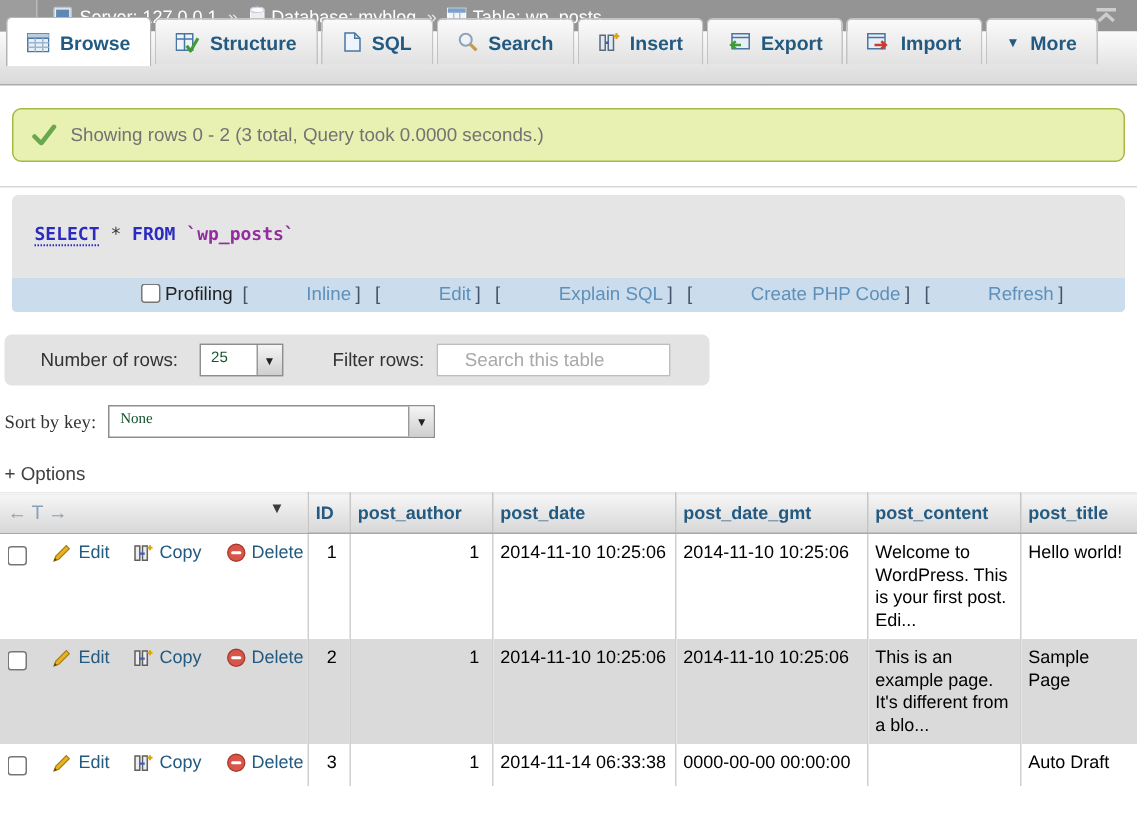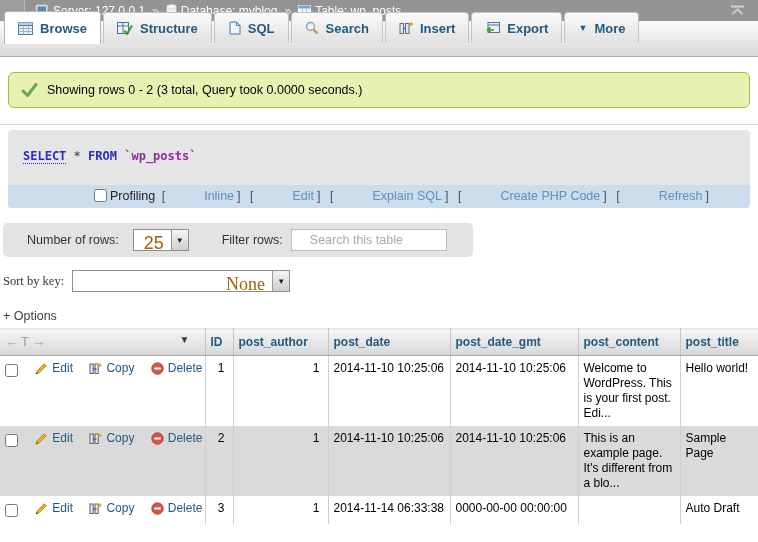--- a/index.html
+++ b/index.html
@@ -21,41 +21,41 @@
     display:flex; align-items:flex-end; padding:3px 0 13px 4px; }
   .tab { display:flex; align-items:center; gap:7px; height:31px; padding:0 13px;
     border:1px solid #c3c3c3; border-bottom:none; border-radius:4px 4px 0 0; margin-right:2px;
     background:linear-gradient(#fafafa,#e1e1e1); color:#235a81; font-size:13px; font-weight:bold;
     cursor:pointer; position:relative; }
   .tab.active { background:#fff; height:33px; border-color:#b5b5b5; top:1px; }
   .caret { font-size:9px; color:#235a81; }
 
   
   .message { margin:15px 8px 16px 8px; background:#e9f1b2; border:1px solid #a9b845; border-radius:6px;
-    padding:10px 12px; font-size:12.5px; color:#000000; display:flex; align-items:center; gap:9px; }
+    padding:10px 12px; font-size:12.5px; color:#737373; display:flex; align-items:center; gap:9px; }
 
   
   .query-wrap { margin-top:15px; border-top:1px solid #d7d7d7; padding-top:5px; }
   .query-box { margin:0 8px; background:#e5e5e5; border-radius:4px 4px 0 0; padding:19px 15px 22px 15px;
     font-family:"DejaVu Sans Mono", monospace; font-size:12px; color:#333; }
   .kw { color:#2b2bc0; font-weight:bold; }
   .kw-select { text-decoration:underline dotted; text-underline-offset:3px; }
   .sqltable { color:#952ba0; font-weight:bold;text-align:right; }
   .query-footer { margin:0 8px; background:#cbdded; border-radius:0 0 3px 3px; padding:4px 38px 5px 0;
     text-align:right; font-size:12.5px; color:#222; }
   .query-footer input { vertical-align:-2px; }
   .qlink { color:#5e90ba; text-decoration:none; cursor:pointer;margin-left:36px; }
   .bkt { color:#44546a; margin:0 3px; }
 
   
   .rowsbar { margin:15px 0 0 3px; width:470px; height:34px; background:#e3e3e3; border-radius:5px;
     display:flex; align-items:center; font-size:12.5px; color:#333; padding-left:24px; }
   .selectbox { display:inline-flex; align-items:stretch; background:#fff; border:1px solid #8e8e8e;
     height:22px; cursor:pointer; }
-  .selval { flex:1; padding:3px 7px 0 7px; font-size:18px; color:#a16207; white-space:nowrap;text-align:right; }
+  .selval { flex:1; padding:3px 7px 0 7px; font-size:10px; color:#14532d; white-space:nowrap; }
   .selbtn { width:17px; background:linear-gradient(#f5f5f5,#cfcfcf); border-left:1px solid #9a9a9a;
     display:flex; align-items:center; justify-content:center; font-size:8px; color:#222; }
   .filterinput { width:156px; height:22px; border:1px solid #bdbdbd; padding:0 18px; font-size:12.5px;
     font-family:"Liberation Sans", sans-serif; color:#333; }
   .filterinput::placeholder { color:#a9a9a9; }
   .sortrow { margin:13px 0 0 3px; display:flex; align-items:center; font-size:12.5px; color:#333;font-family:Liberation Serif, serif; }
   .optionslink { display:inline-block; margin:17px 16px 5px 3px; font-size:12.5px; color:#404040;
     text-decoration:none; cursor:pointer; }
 
   
@@ -174,20 +174,28 @@
   </div>
   <div class="tab">
     <svg width="15" height="13" viewBox="0 0 15 13">
         <rect x="3" y="0.5" width="11.5" height="10" fill="#e8eff6" stroke="#4a76a4"></rect>
         <line x1="3" y1="3" x2="14.5" y2="3" stroke="#4a76a4"></line>
         <path d="M9 8 H3 M5.5 5.5 L2.5 8 L5.5 10.5" stroke="#3f9c35" stroke-width="1.7" fill="none"></path>
       </svg>
     <span>Export</span>
   </div>
   <div class="tab">
+    <svg width="15" height="13" viewBox="0 0 15 13">
+        <rect x="0.5" y="0.5" width="11.5" height="10" fill="#e8eff6" stroke="#4a76a4"></rect>
+        <line x1="0.5" y1="3" x2="12" y2="3" stroke="#4a76a4"></line>
+        <path d="M5 8 H12 M9.5 5.5 L12.5 8 L9.5 10.5" stroke="#cc3a2f" stroke-width="1.7" fill="none"></path>
+      </svg>
+    <span>Import</span>
+  </div>
+  <div class="tab">
     <span class="caret">▼</span>
     <span>More</span>
   </div>
 </div>
 
 
 <div class="message">
   <svg width="17" height="14" viewBox="0 0 17 14">
       <path d="M2 8 L6.5 12.5 L15 1.5" stroke="#69a74c" stroke-width="3" fill="none" stroke-linecap="round" stroke-linejoin="round"></path>
     </svg>

